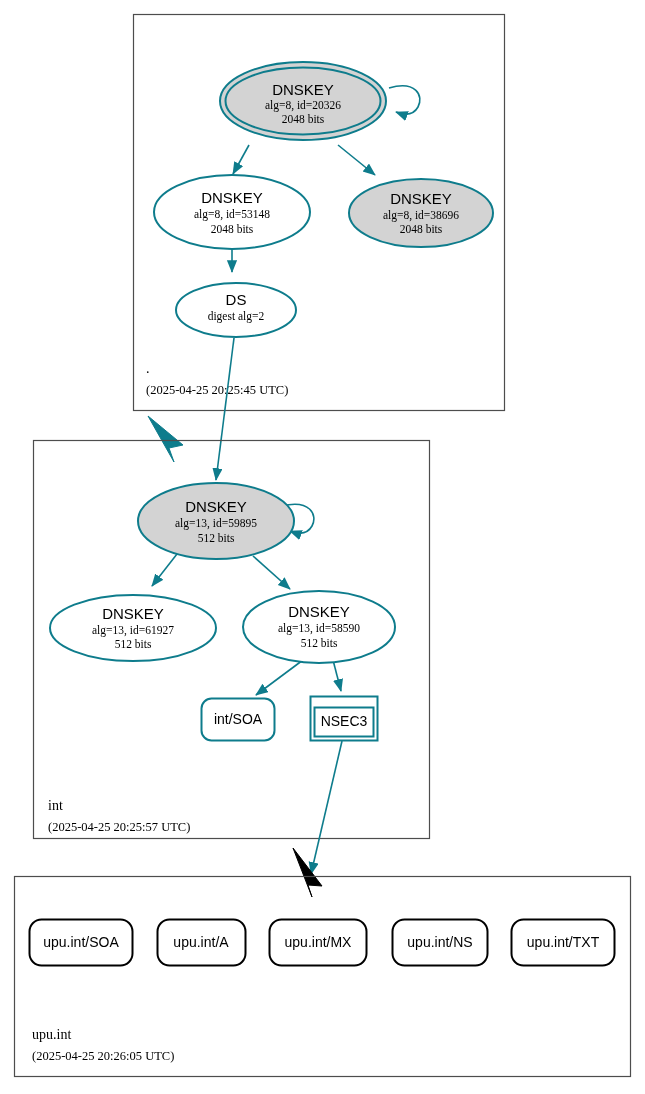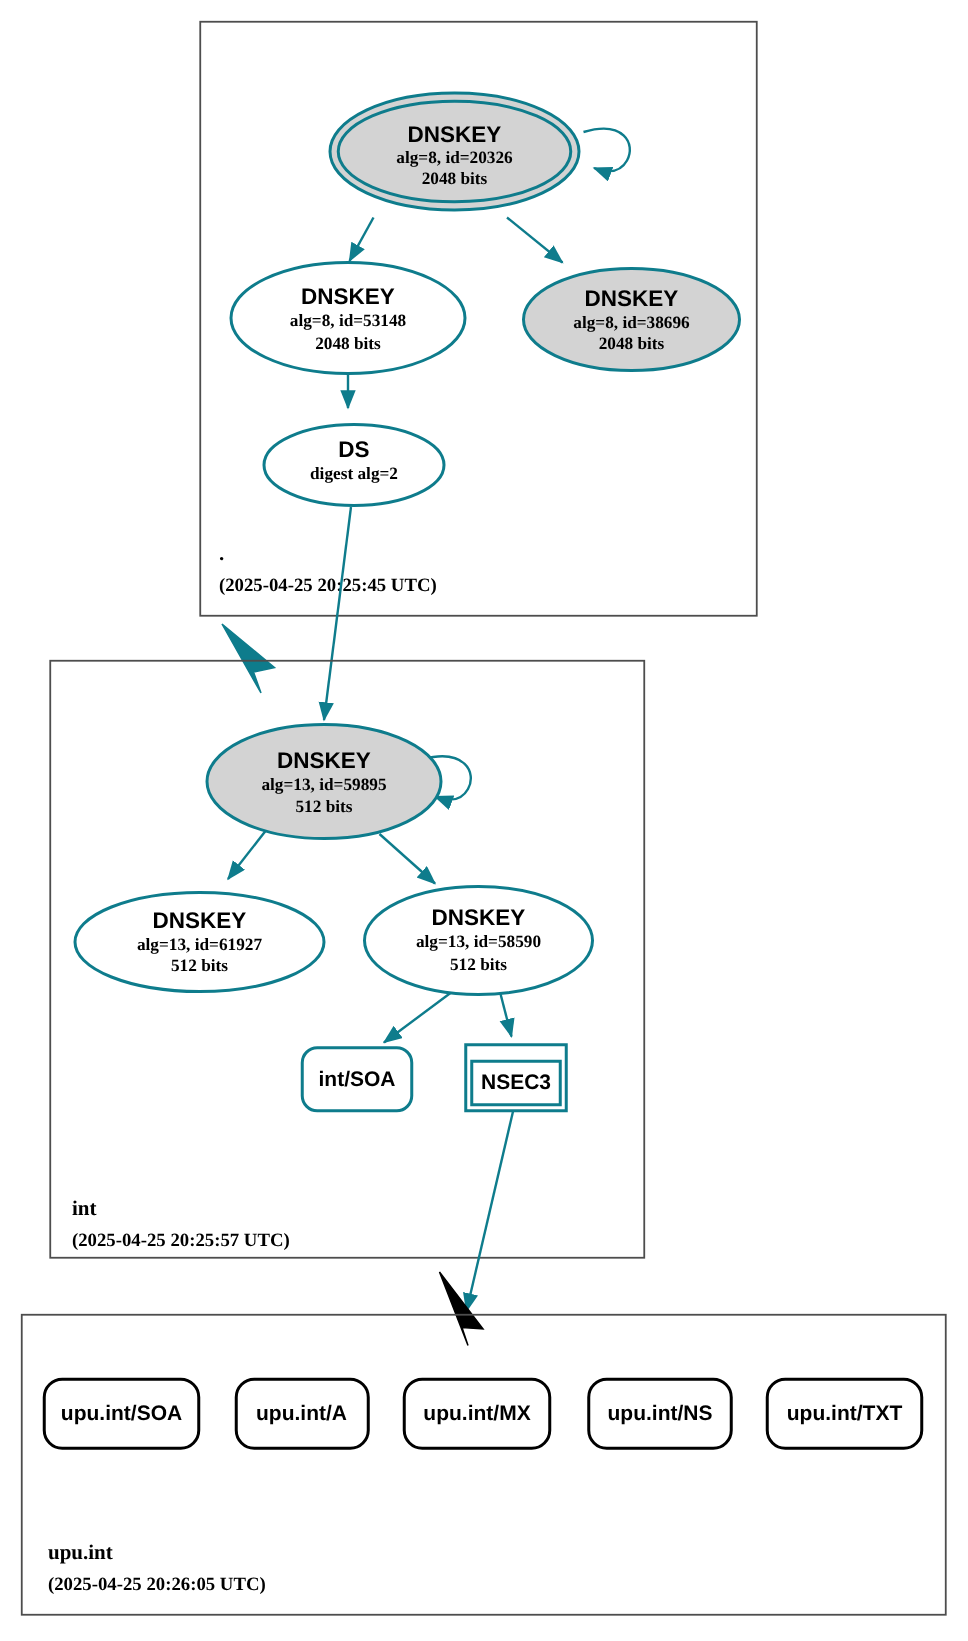--- a/index.html
+++ b/index.html
@@ -7,21 +7,20 @@
     padding: 0;
     background: #ffffff;
   }
   #canvas {
     position: relative;
     width: 645px;
     height: 1094px;
     background: #ffffff;
     font-family: "Liberation Sans", sans-serif;
     overflow: hidden;
-    font-weight: bold;
   }
   svg { display: block; }
   text { dominant-baseline: middle; }
   .node-title {
     font-family: "Liberation Sans", sans-serif;
     font-size: 15px;
     fill: #000000;
   }
   .node-sub {
     font-family: "Liberation Serif", serif;

